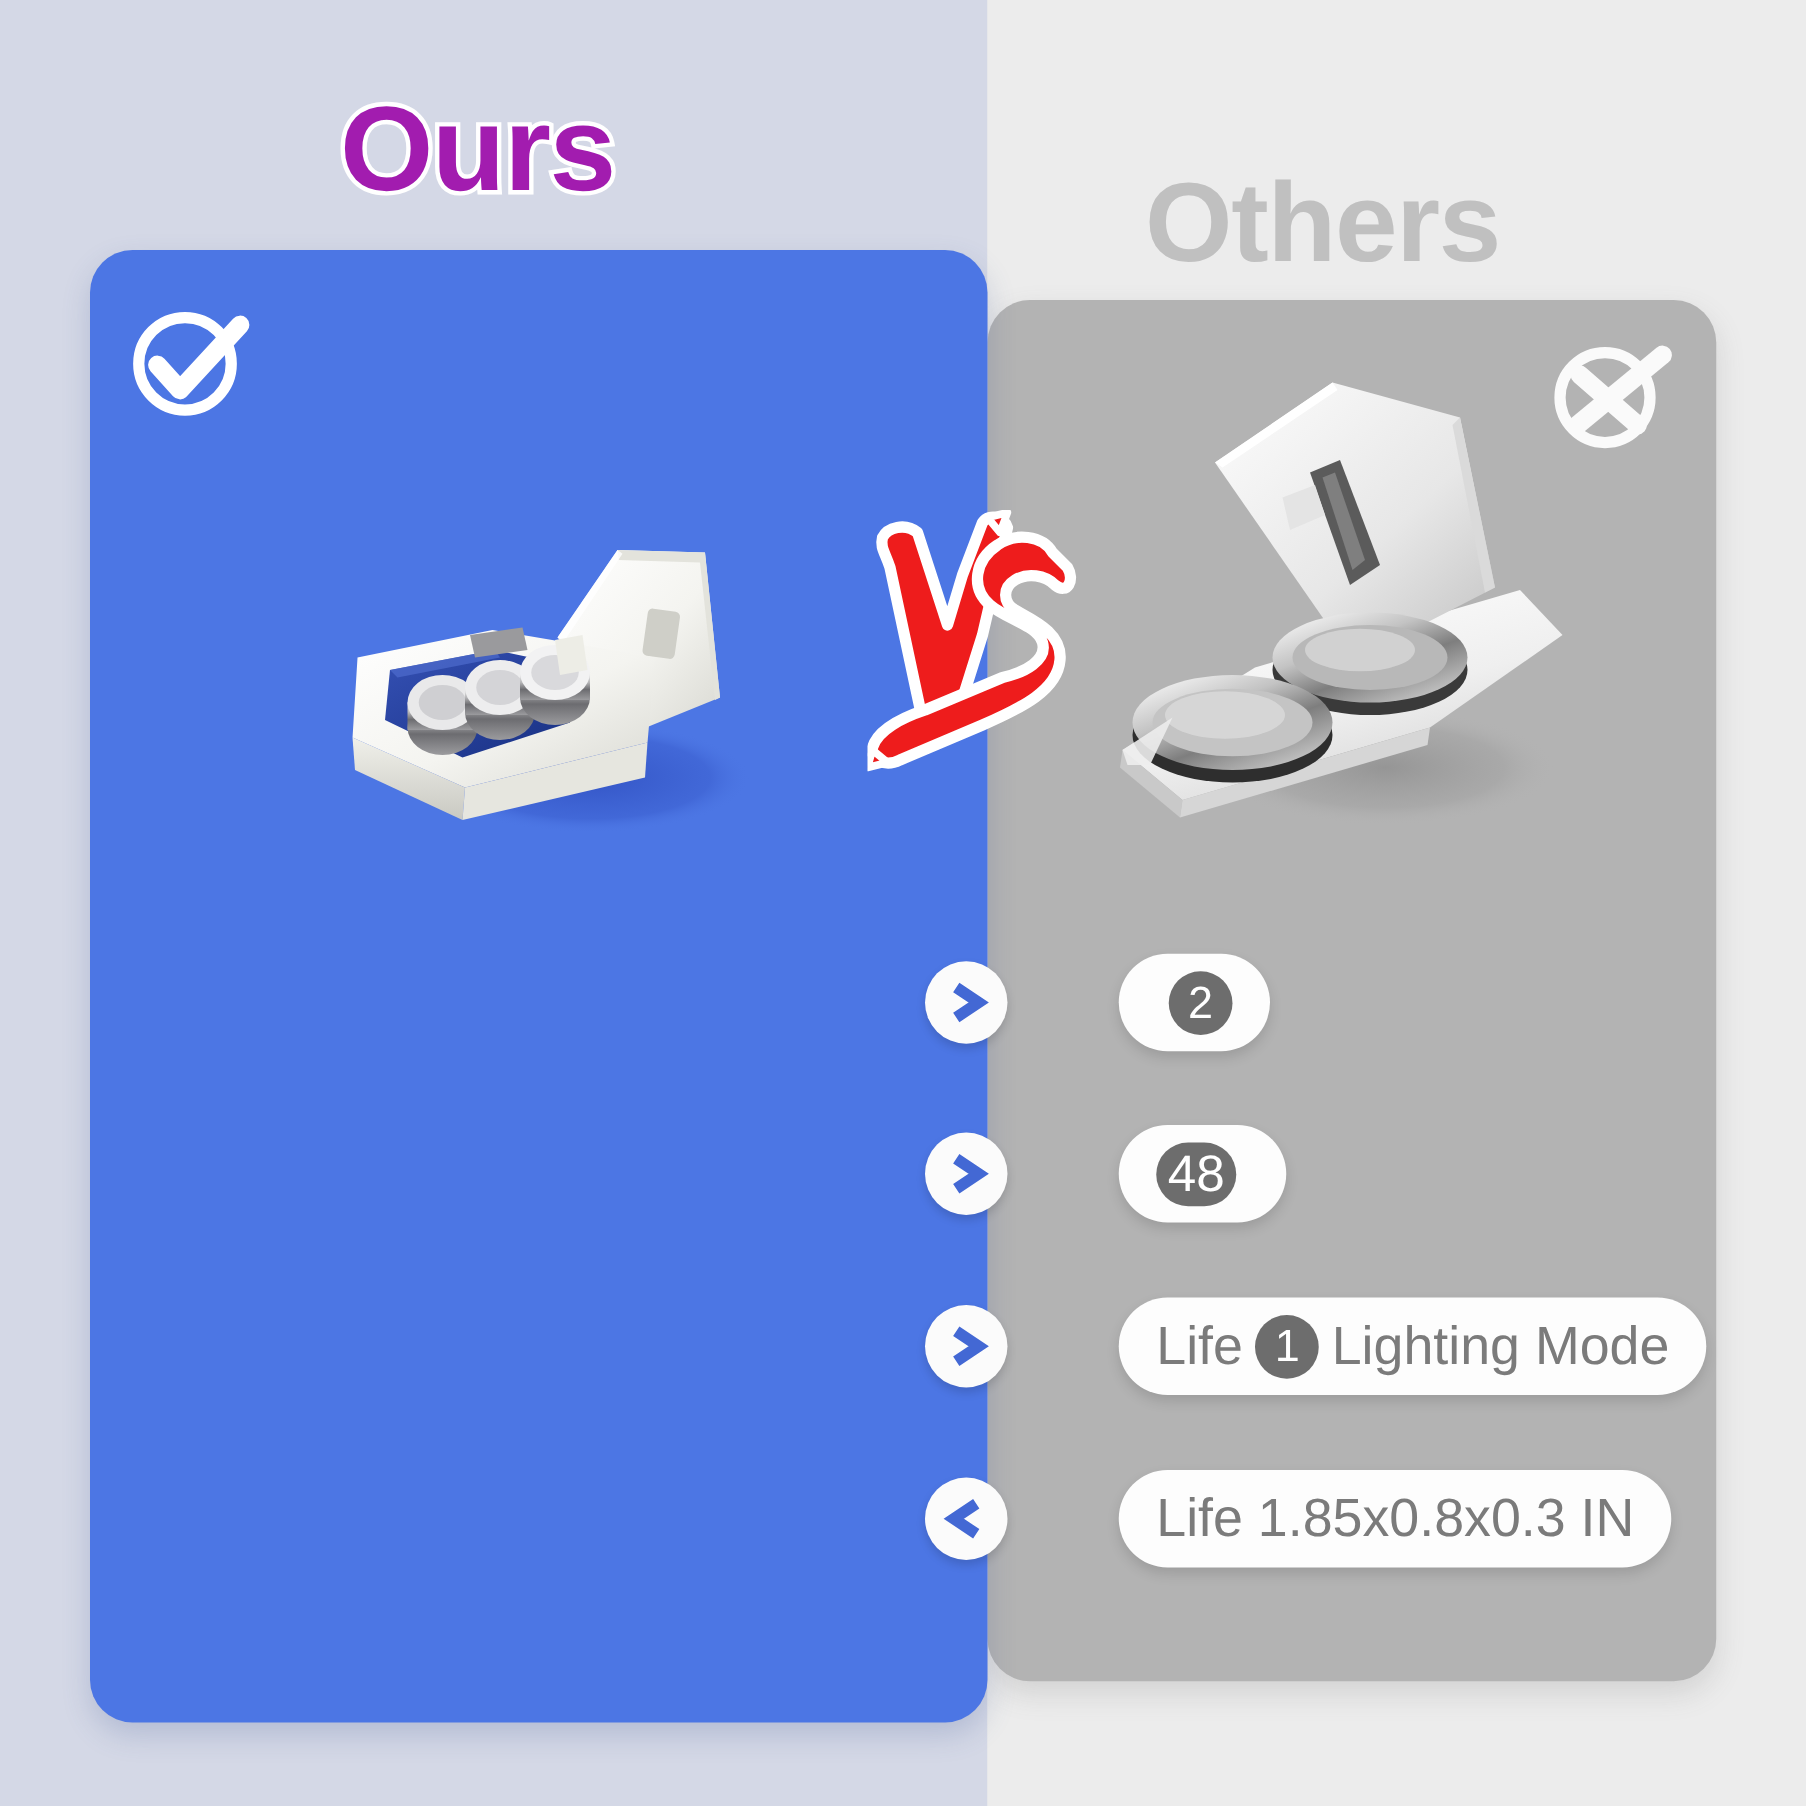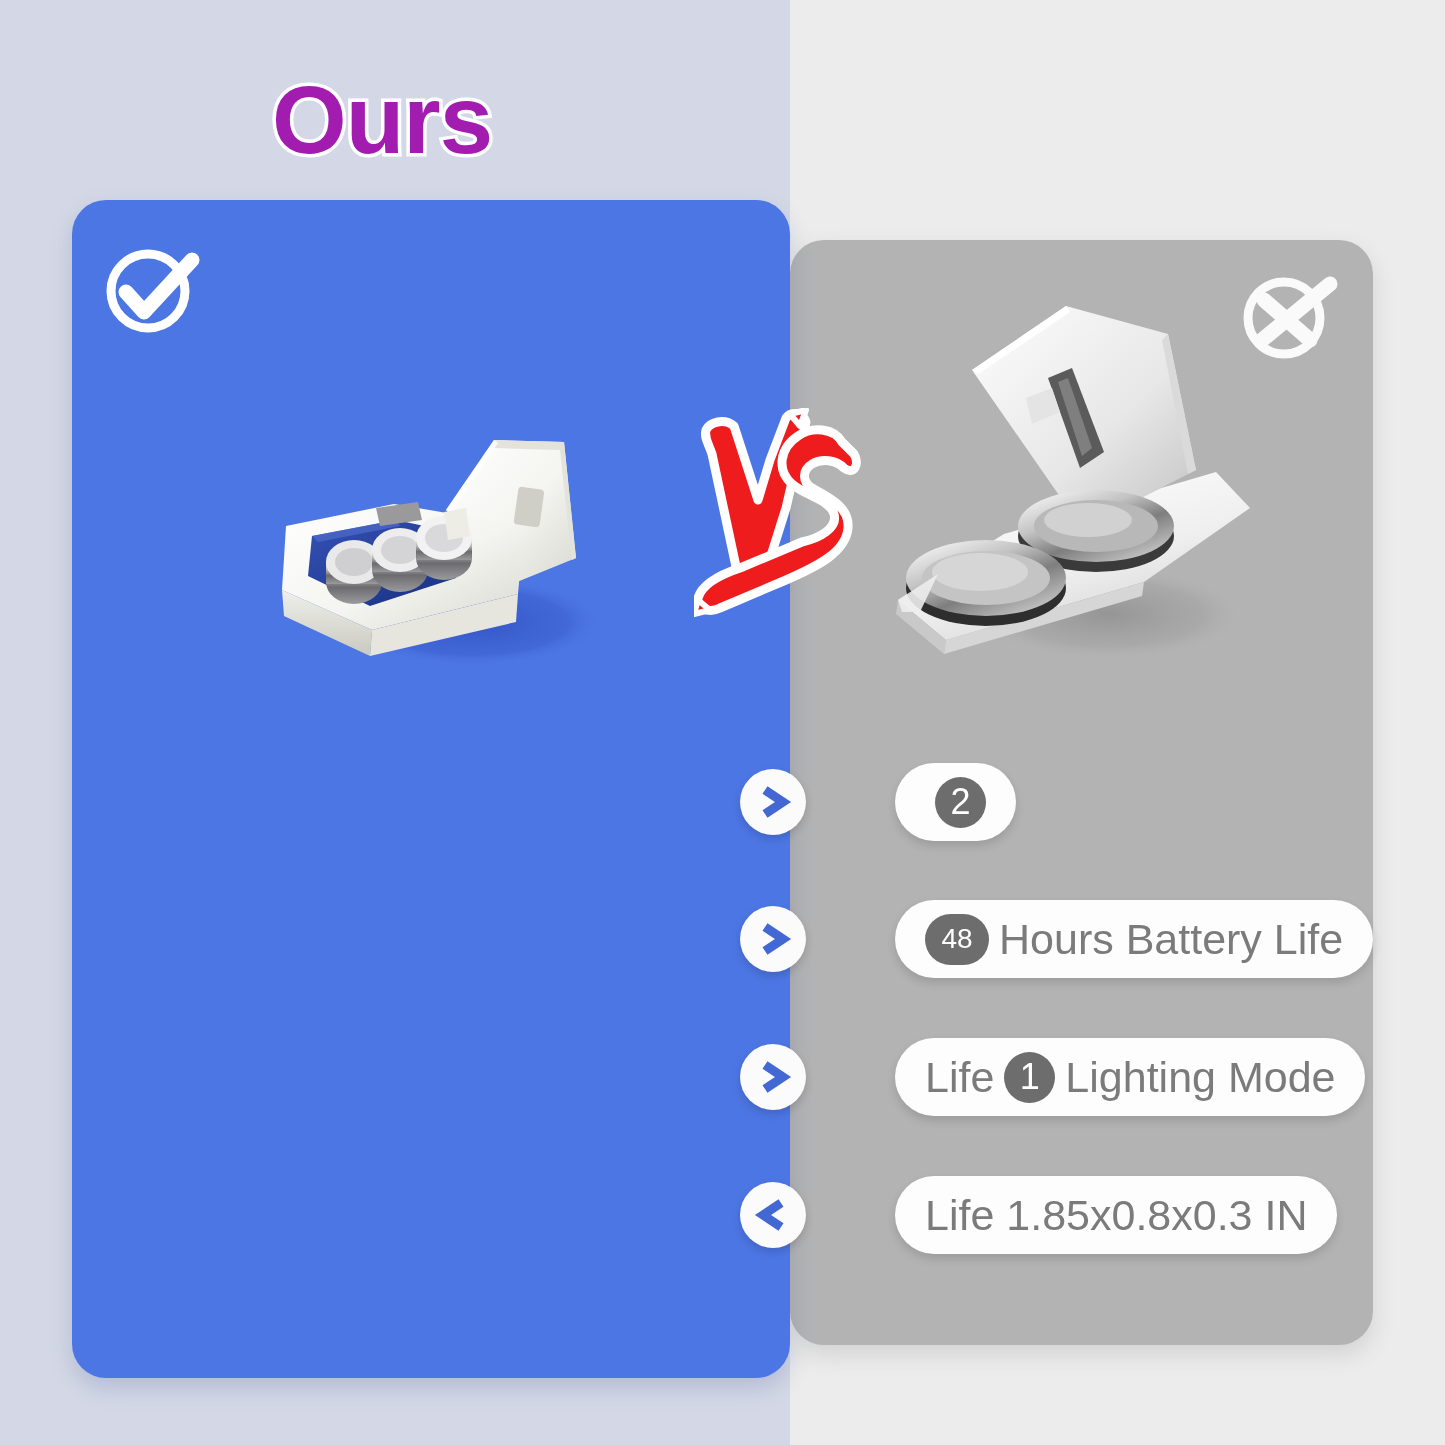--- a/index.html
+++ b/index.html
@@ -137,21 +137,21 @@
     align-items: center;
     justify-content: center;
     width: 51px; height: 51px;
     border-radius: 50%;
     color: #ffffff;
     font-size: 36px;
     font-weight: 500;
     line-height: 1;
     vertical-align: middle;
   }
-  .badge-wide { width: 64px; border-radius: 32px; font-size: 28px; }
+  .badge-wide { width: 64px; border-radius: 32px; font-size: 41px; }
   .pill-right .badge { background: #6d6d6d; }
 
   .gap-l { margin-left: 10px; }
   .gap-r { margin-right: 10px; }
 
   
   .op {
     position: absolute;
     left: 740px;
     top: 6px;
@@ -168,20 +168,21 @@
 <body>
 
 <div id="stage">
 
   <div class="bg-left"></div>
   <div class="bg-right"></div>
 
   <div class="panel panel-others"></div>
   <div class="panel panel-ours"></div>
 
+  <div class="title title-others">Others</div>
   <div class="title title-ours">Ours</div>
 
   <div class="status-icon icon-check">
     <svg width="100" height="96" viewBox="0 0 100 96">
       <circle cx="48" cy="48" r="37" fill="none" stroke="#ffffff" stroke-width="9"></circle>
       <path d="M26 49 L44 69 L92 17" fill="none" stroke="#ffffff" stroke-width="15" stroke-linecap="round" stroke-linejoin="round"></path>
     </svg>
   </div>
 
   <div class="status-icon icon-cross">
@@ -362,21 +363,20 @@
 
     <div class="frow frow-1">
 
       <div class="op">
         <svg width="40" height="40" viewBox="0 0 40 40">
           <path d="M12 8 L30 20 L12 32" fill="none" stroke="#4368d4" stroke-width="9" stroke-linejoin="miter" stroke-linecap="butt"></path>
         </svg>
       </div>
       <div class="pill pill-right">
         <span class="badge badge-wide gap-r">48</span>
-        <span class="txt">Hours Battery Life</span>
       </div>
     </div>
 
     <div class="frow frow-2">
 
       <div class="op">
         <svg width="40" height="40" viewBox="0 0 40 40">
           <path d="M12 8 L30 20 L12 32" fill="none" stroke="#4368d4" stroke-width="9" stroke-linejoin="miter" stroke-linecap="butt"></path>
         </svg>
       </div>

